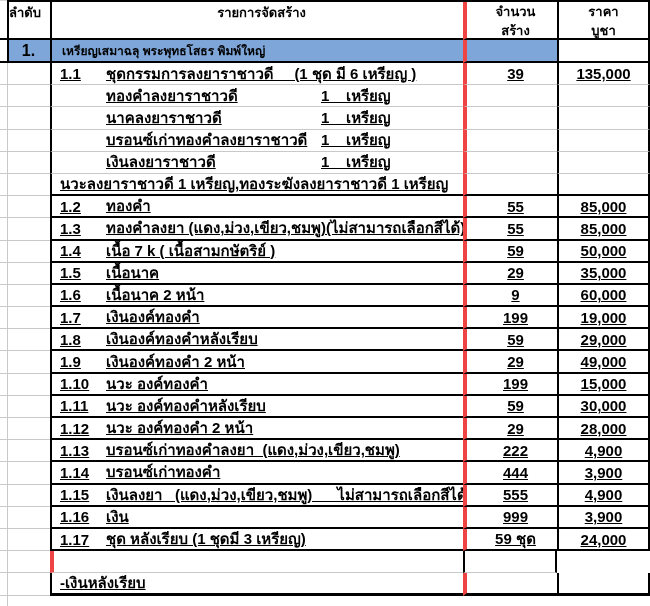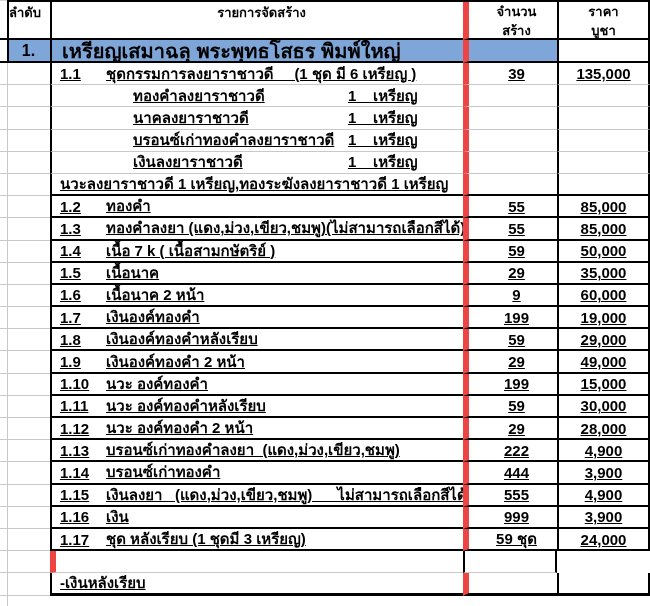--- a/index.html
+++ b/index.html
@@ -11,52 +11,52 @@
   .overlay{position:absolute;z-index:6;}
   #line-top{left:7px;top:0;width:643px;height:2px;background:#000;}
   #line-left-black{left:7px;top:0;width:2px;height:63px;background:#000;}
   #line-left-gray{left:7px;top:63px;width:1px;height:543px;background:#c9c9c9;}
   #line-hdr-grid{left:0;top:27px;width:463px;height:1px;background:#d6d6d6;z-index:1;}
 
   #tbl{position:absolute;inset:0;display:flex;flex-direction:column;z-index:2;}
   .row{display:grid;grid-template-columns:50px 413px 94px 93px;flex:0 0 auto;}
   .c{box-sizing:border-box;overflow:hidden;display:flex;align-items:center;min-width:0;}
   .c2{border-left:2px solid #000;padding-left:8px;}
-  .c3{border-left:6px solid #ef4444;justify-content:center;padding-left:7px;}
+  .c3{border-left:4px solid #ef4444;justify-content:center;padding-left:7px;}
   .c4{border-left:2px solid #000;border-right:2px solid #000;justify-content:center;align-items:center;}
 
   
   .hdr{height:40px;}
   .hdr .c{border-bottom:2px solid #000;background:transparent;}
   .hcell{flex-direction:column;justify-content:flex-start;padding-top:3px;gap:2px;}
   .hdr .c1,.hdr .c2{justify-content:center;align-items:flex-start;padding-top:4px;}
   .hdr .c2{display:flex;}
   .htext{font-size:13px;line-height:17px;}
 
   
   .sec{height:23px;}
   .sec .c{border-bottom:2px solid #000;}
   .sec .c2,.sec .c3{background:#7ea6d8;}
   .sec .c4{background:#ffffff;}
   .sec .c1{padding:0;}
   .c1fill{margin-left:7px;background:#7ea6d8;height:100%;flex:1;display:flex;
           align-items:center;justify-content:center;}
   .secno{font-size:16px;}
-  .sectitle{font-size:20px;white-space:pre;padding-left:2px;}
+  .sectitle{font-size:12px;white-space:pre;padding-left:2px;}
 
   
   .r{height:22.2px;font-size:15px;text-decoration:underline;}
   .r .c1{border-bottom:1px solid #c9c9c9;}
   .sep-gray  .c2,.sep-gray  .c3,.sep-gray  .c4{border-bottom:1px solid #c9c9c9;}
   .sep-black .c2,.sep-black .c3,.sep-black .c4{border-bottom:2px solid #000;}
   .sep-bottom .c2,.sep-bottom .c3,.sep-bottom .c4{border-bottom:3px solid #000;}
   .no{width:46px;flex:0 0 46px;white-space:pre;}
   .ind{width:46px;flex:0 0 46px;}
   .nm{white-space:pre;}
-  .subnm{min-width:215px;margin-left:27px;}
+  .subnm{min-width:215px;}
   .fill{flex:1 1 auto;}
 </style>
 </head>
 <body>
 
 <div id="line-top" class="overlay"></div>
 <div id="line-left-black" class="overlay"></div>
 <div id="line-left-gray" class="overlay"></div>
 <div id="line-hdr-grid"></div>
 

